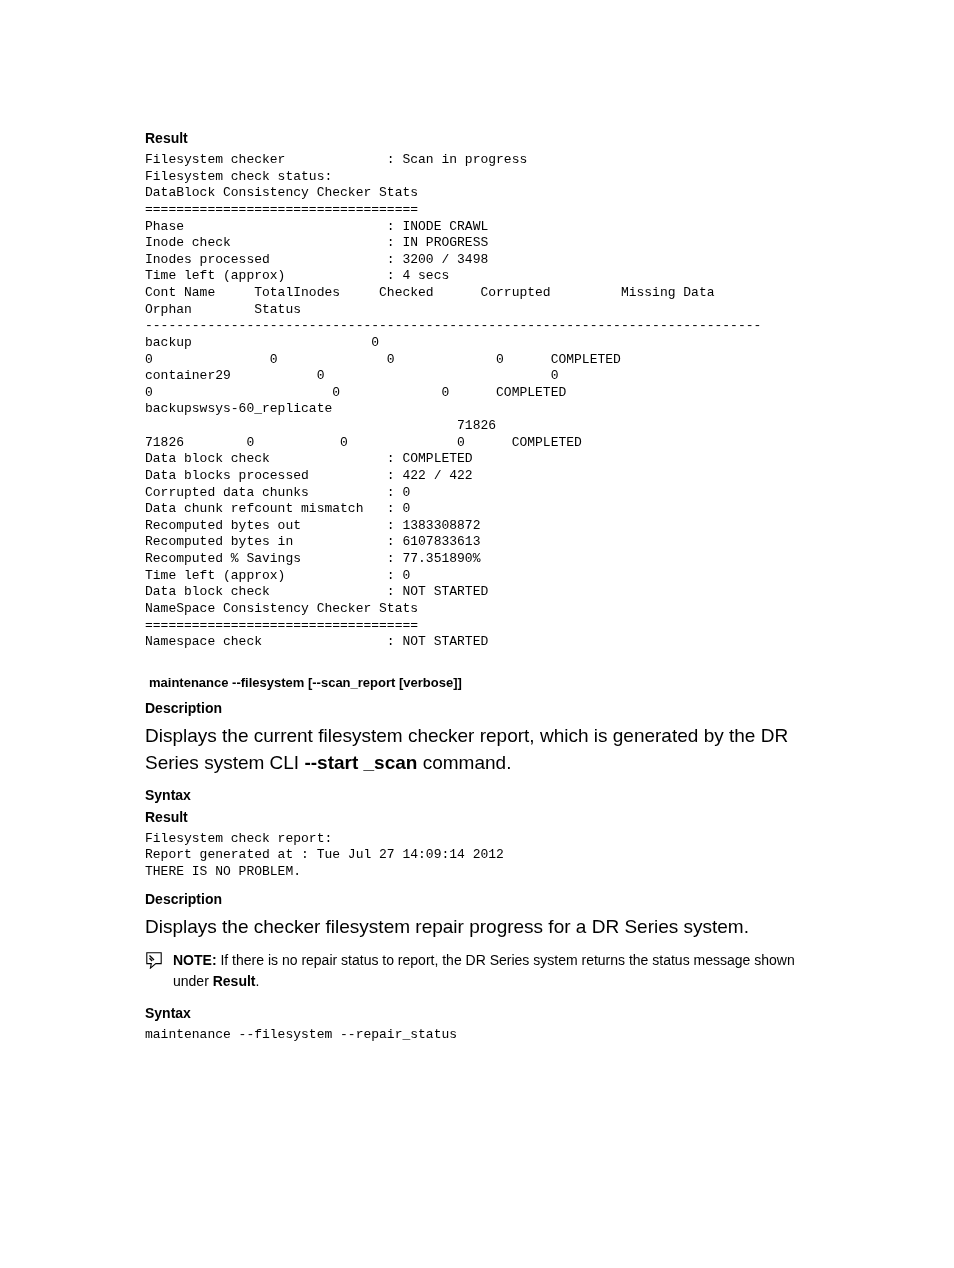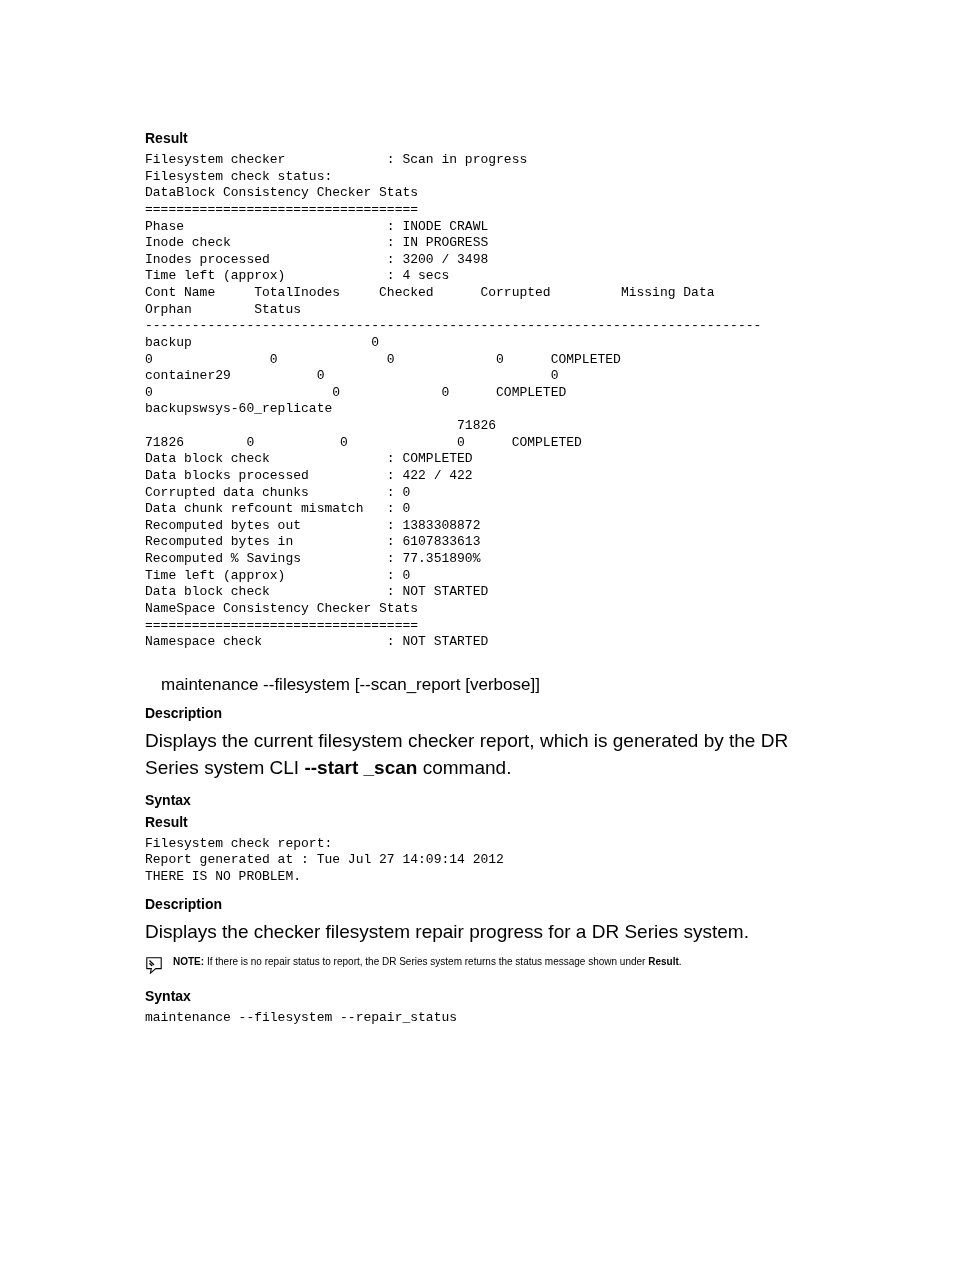--- a/index.html
+++ b/index.html
@@ -13,23 +13,23 @@
   }
   .page {
     padding: 130px 145px 60px 145px;
   }
   .h-bold {
     font-weight: bold;
     font-size: 14px;
     margin: 0 0 6px 0;
   }
   .h-section {
-    font-weight: normal;
-    font-size: 17px;
-    margin: 24px 0 10px 16px;
+    font-weight: bold;
+    font-size: 13px;
+    margin: 24px 0 10px 4px;
   }
   pre.mono {
     font-family: Liberation Mono, monospace;
     font-size: 13px;
     line-height: 1.28;
     white-space: pre;
     margin: 0 0 10px 0;
   }
   p.body {
     font-size: 19px;
@@ -43,23 +43,22 @@
     gap: 10px;
     margin: 8px 0 14px 0;
   }
   .note-icon {
     width: 18px;
     height: 18px;
     flex: 0 0 18px;
     margin-top: 1px;
   }
   .note-text {
-    font-size: 10px;
+    font-size: 14px;
     line-height: 1.45;
-    text-align: right;
   }
   .page-num {
     font-size: 13px;
     margin-top: 80px;
   }
 </style>
 </head>
 <body>
 
 <div class="page">

